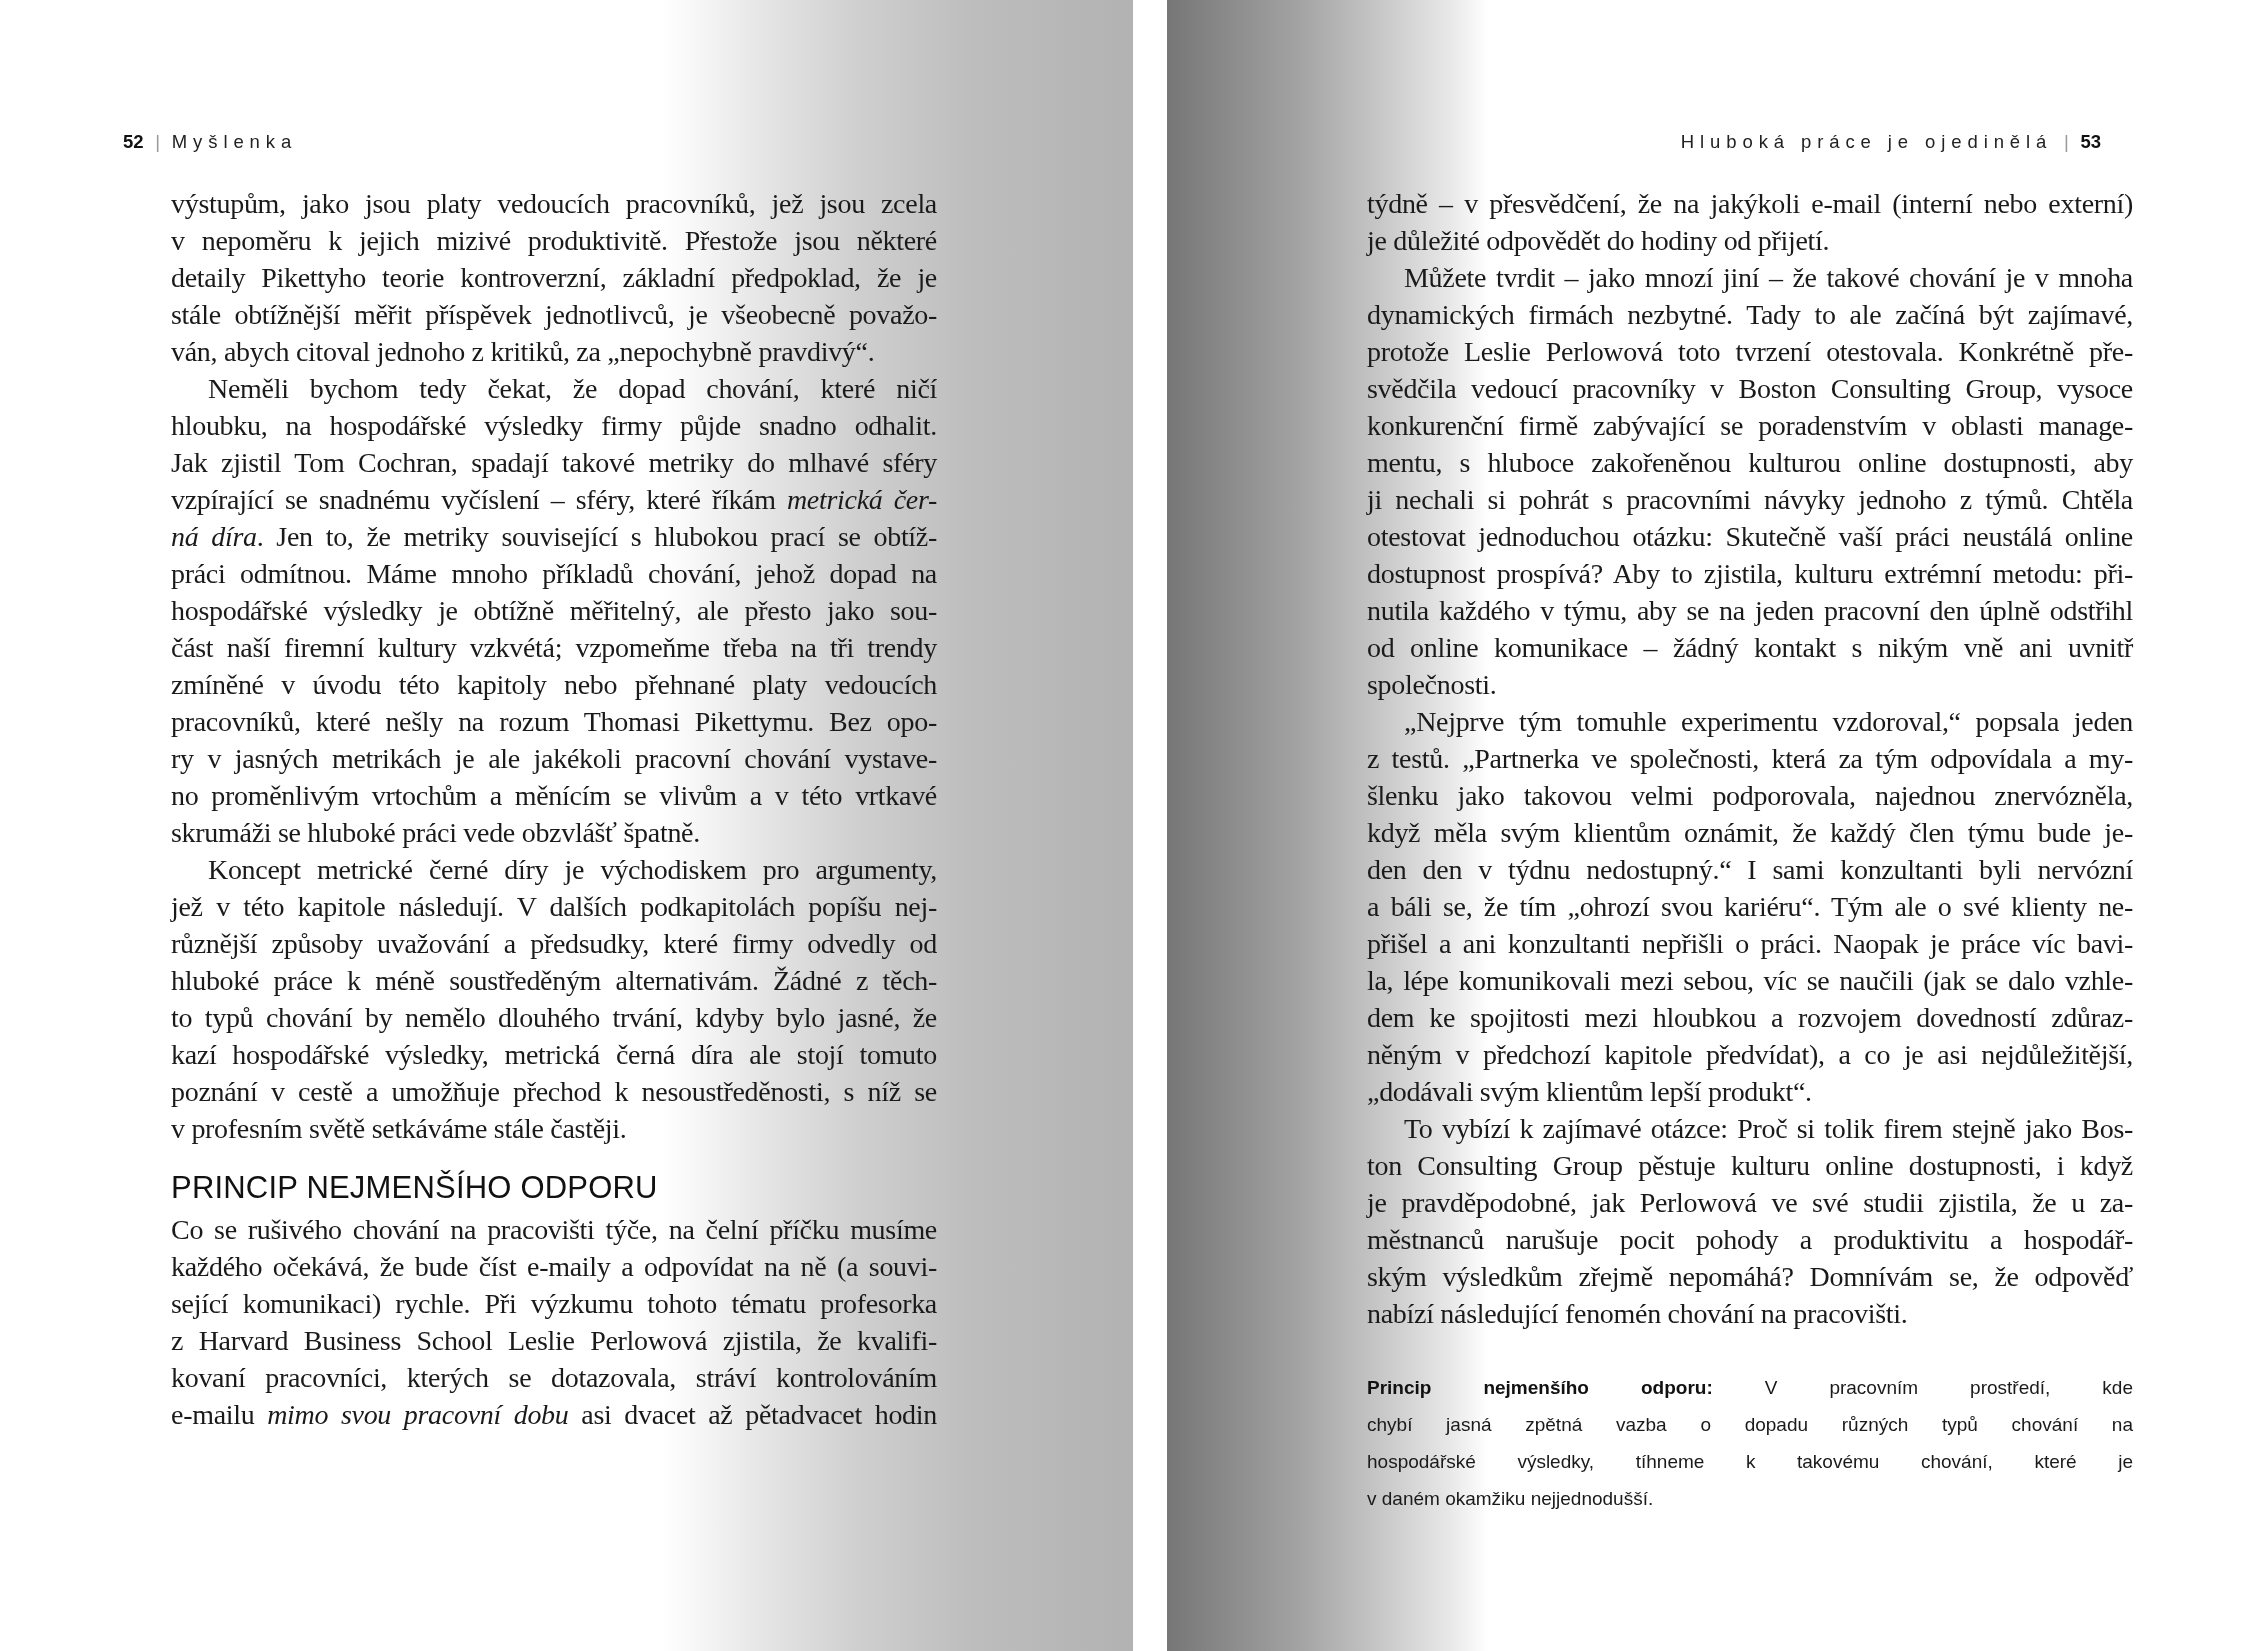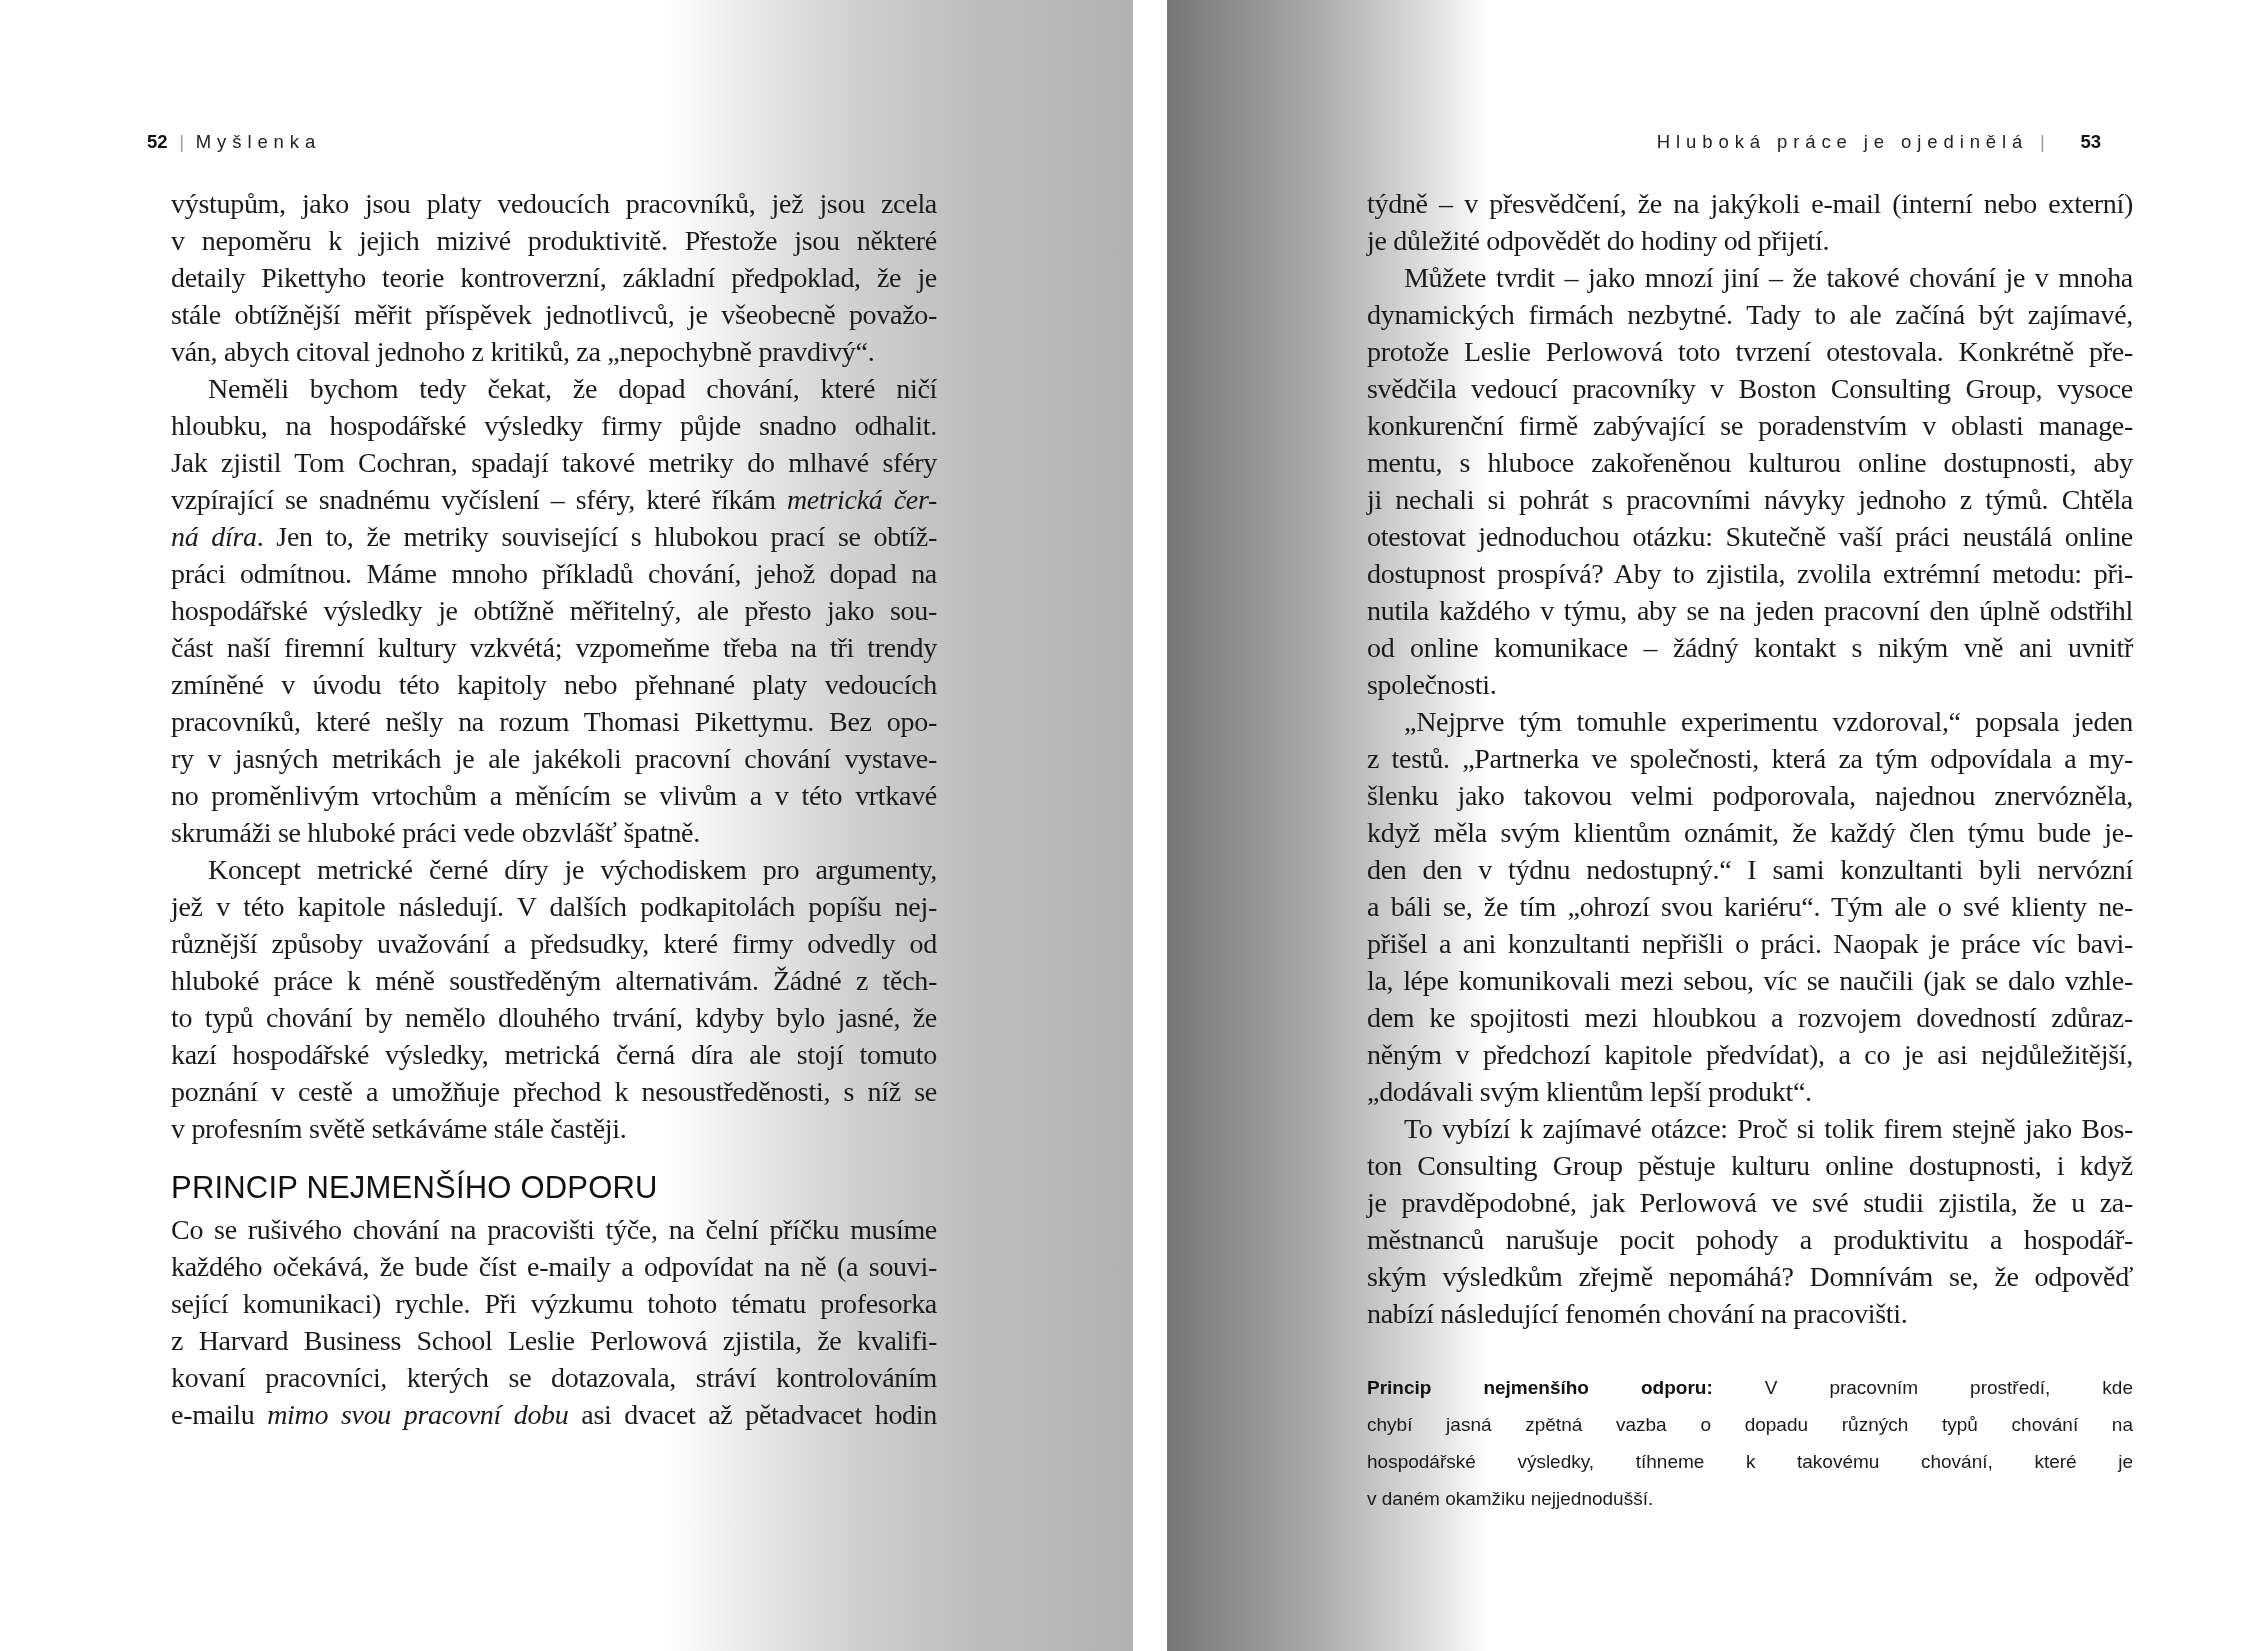--- a/index.html
+++ b/index.html
@@ -17,21 +17,21 @@
   .page-right {
     left: 1167px; width: 1053px;
     background: linear-gradient(to right, #767676 0px, #8a8a8a 59px, #a5a5a5 137px, #c8c8c8 215px, #e8e8e8 283px, #ffffff 322px, #ffffff 1133px);
   }
   .running-head {
     position: absolute; top: 131px;
     font-family: "Liberation Sans", "DejaVu Sans", sans-serif;
     font-size: 18.5px; letter-spacing: 5.9px; color: #222;
     white-space: nowrap;
   }
-  .running-head .num { font-weight: bold; letter-spacing: 0; color: #111; margin-left: 24px; }
+  .running-head .num { font-weight: bold; letter-spacing: 0; color: #111; }
   .running-head .sep { color: #999; letter-spacing: 0; margin: 0 11.7px; font-weight: normal; }
   .head-left { left: 123px; }
   .head-right { right: 119px; }
 
   .col { position: absolute; width: 766px; }
   .col-left { left: 171px; top: 185px; }
   .col-right { left: 200px; top: 185px; }
 
   .line {
     display: block; height: 37px; line-height: 37px;
@@ -126,21 +126,21 @@
     </div>
     <div>
       <span class="line indent">Můžete tvrdit – jako mnozí jiní – že takové chování je v mnoha</span>
       <span class="line">dynamických firmách nezbytné. Tady to ale začíná být zajímavé,</span>
       <span class="line">protože Leslie Perlowová toto tvrzení otestovala. Konkrétně pře-</span>
       <span class="line">svědčila vedoucí pracovníky v Boston Consulting Group, vysoce</span>
       <span class="line">konkurenční firmě zabývající se poradenstvím v oblasti manage-</span>
       <span class="line">mentu, s hluboce zakořeněnou kulturou online dostupnosti, aby</span>
       <span class="line">ji nechali si pohrát s pracovními návyky jednoho z týmů. Chtěla</span>
       <span class="line">otestovat jednoduchou otázku: Skutečně vaší práci neustálá online</span>
-      <span class="line">dostupnost prospívá? Aby to zjistila, zvolila extrémní metodu: při-</span>
+      <span class="line">dostupnost prospívá? Aby to zjistila, kulturu extrémní metodu: při-</span>
       <span class="line">nutila každého v týmu, aby se na jeden pracovní den úplně odstřihl</span>
       <span class="line">od online komunikace – žádný kontakt s nikým vně ani uvnitř</span>
       <span class="line last">společnosti.</span>
     </div>
     <div>
       <span class="line indent">„Nejprve tým tomuhle experimentu vzdoroval,“ popsala jeden</span>
       <span class="line">z testů. „Partnerka ve společnosti, která za tým odpovídala a my-</span>
       <span class="line">šlenku jako takovou velmi podporovala, najednou znervózněla,</span>
       <span class="line">když měla svým klientům oznámit, že každý člen týmu bude je-</span>
       <span class="line">den den v týdnu nedostupný.“ I sami konzultanti byli nervózní</span>

